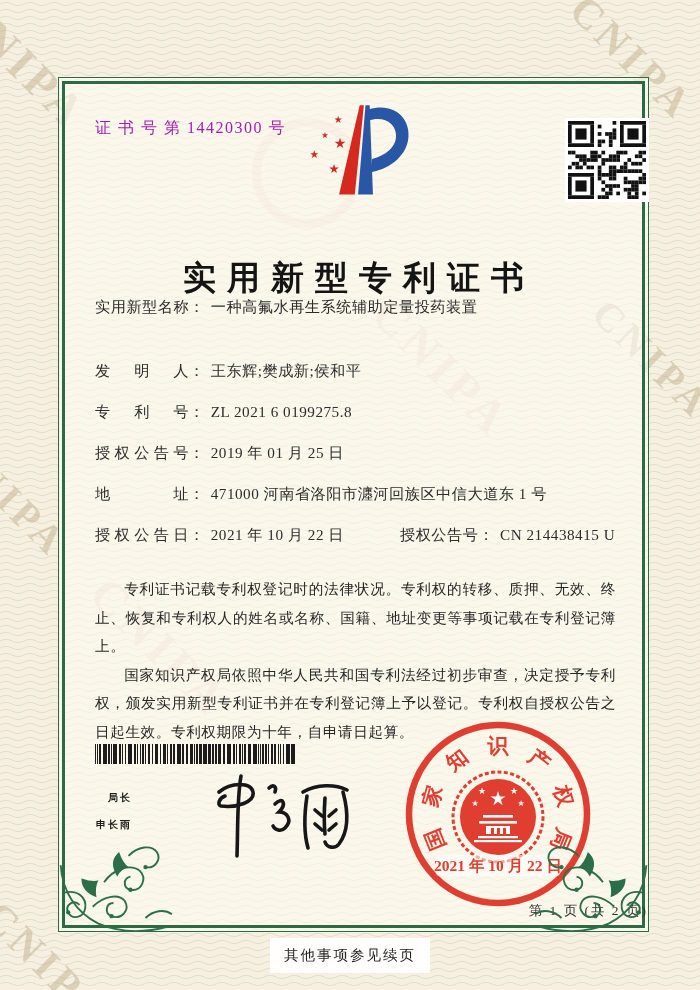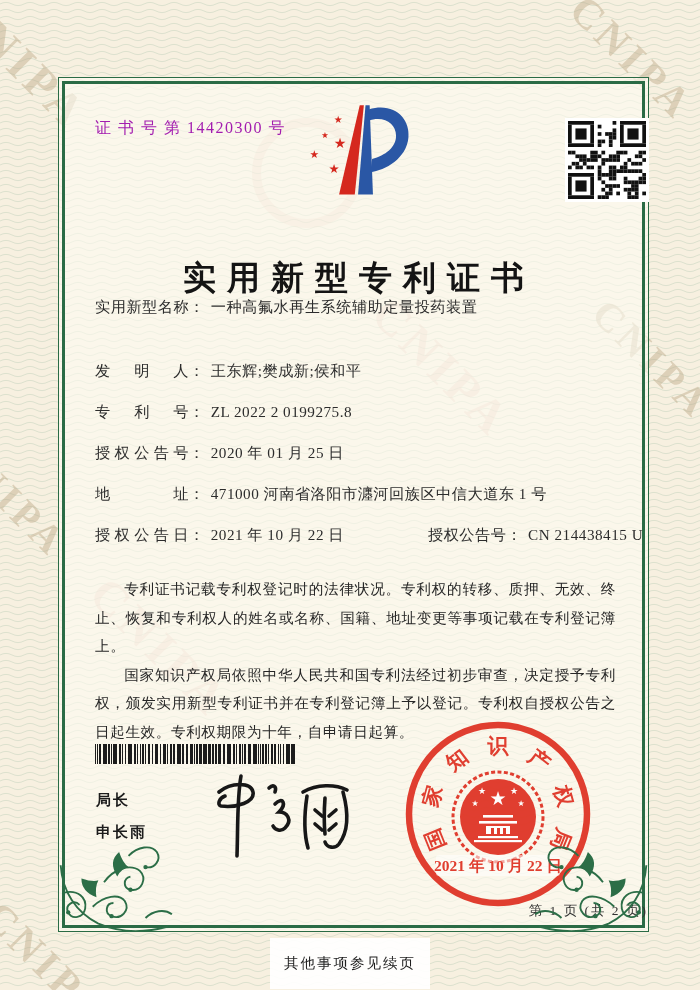--- a/index.html
+++ b/index.html
@@ -42,36 +42,36 @@
   .qr{position:absolute;left:506px;top:40px;background:#fff;padding:3px;}
   .title{
     position:absolute;left:0;top:134px;width:100%;text-align:center;
     font-size:33px;font-weight:700;letter-spacing:11px;color:#141414;text-indent:11px;margin-top:44px;
   }
   .fields{position:absolute;left:36px;top:219px;right:26px;font-size:15.2px;color:#2c2c2c;}
   .frow{margin-bottom:20px;height:21px;white-space:nowrap;letter-spacing:.5px;}
   .frow.first{margin-bottom:43px;}
   .flabel{display:inline-block;width:94px;text-align:justify;text-align-last:justify;vertical-align:bottom;}
   .fcolon{margin-right:6px;}
-  .pair2{margin-left:84px;}
+  .pair2{margin-left:56px;}
   .body-text{
     position:absolute;left:36px;right:32px;top:497px;
     font-size:14.6px;line-height:28.5px;letter-spacing:.6px;color:#262626;text-align:justify;
   }
   .body-text p{margin:0;text-indent:2em;}
   .barcode{position:absolute;left:36px;top:666px;}
   .officer{position:absolute;left:37px;top:713px;font-family:"Liberation Sans","DejaVu Sans",sans-serif;
-    font-weight:600;font-size:15px;color:#1c1c1c;letter-spacing:2px;}
+    font-weight:600;font-size:10px;color:#1c1c1c;letter-spacing:2px;text-align:right;}
   .officer div{margin-bottom:13px;}
   .signature{position:absolute;left:148px;top:692px;}
   .seal{position:absolute;left:344px;top:641px;opacity:.95;}
   .page-num{position:absolute;left:0;bottom:11px;width:100%;text-align:right;font-size:13.5px;letter-spacing:2px;color:#333;}
   .cont-note{
     position:absolute;left:50%;top:938px;transform:translateX(-50%);
-    background:rgba(255,255,255,.92);padding:16px 14px;font-size:14.5px;letter-spacing:2px;color:#1e1e1e;white-space:nowrap;
+    background:rgba(255,255,255,.92);padding:8px 14px;font-size:14.5px;letter-spacing:2px;color:#1e1e1e;white-space:nowrap;
   }
   .corner{position:absolute;pointer-events:none;}
   .corner-bl{left:-4px;bottom:-4px;}
   .corner-br{right:-4px;bottom:-4px;transform:scaleX(-1);}
 </style>
 </head>
 <body>
 
 <svg id="waves" width="700" height="990">
     <path d="M0 4 q6 -3.2 12 0 q6 3.2 12 0 q6 -3.2 12 0 q6 3.2 12 0 q6 -3.2 12 0 q6 3.2 12 0 q6 -3.2 12 0 q6 3.2 12 0 q6 -3.2 12 0 q6 3.2 12 0 q6 -3.2 12 0 q6 3.2 12 0 q6 -3.2 12 0 q6 3.2 12 0 q6 -3.2 12 0 q6 3.2 12 0 q6 -3.2 12 0 q6 3.2 12 0 q6 -3.2 12 0 q6 3.2 12 0 q6 -3.2 12 0 q6 3.2 12 0 q6 -3.2 12 0 q6 3.2 12 0 q6 -3.2 12 0 q6 3.2 12 0 q6 -3.2 12 0 q6 3.2 12 0 q6 -3.2 12 0 q6 3.2 12 0 q6 -3.2 12 0 q6 3.2 12 0 q6 -3.2 12 0 q6 3.2 12 0 q6 -3.2 12 0 q6 3.2 12 0 q6 -3.2 12 0 q6 3.2 12 0 q6 -3.2 12 0 q6 3.2 12 0 q6 -3.2 12 0 q6 3.2 12 0 q6 -3.2 12 0 q6 3.2 12 0 q6 -3.2 12 0 q6 3.2 12 0 q6 -3.2 12 0 q6 3.2 12 0 q6 -3.2 12 0 q6 3.2 12 0 q6 -3.2 12 0 q6 3.2 12 0 q6 -3.2 12 0 q6 3.2 12 0 q6 -3.2 12 0 q6 3.2 12 0 q6 -3.2 12 0 q6 3.2 12 0 q6 -3.2 12 0 q6 3.2 12 0" fill="none" stroke="#6fa084" stroke-width="0.7"></path>
@@ -382,24 +382,24 @@
   <div class="title">实用新型专利证书</div>
 
   <div class="fields">
     <div class="frow first">
       <span class="flabel">实用新型名称</span><span class="fcolon">：</span><span class="fvalue">一种高氟水再生系统辅助定量投药装置</span>
     </div>
     <div class="frow">
       <span class="flabel">发明人</span><span class="fcolon">：</span><span class="fvalue">王东辉;樊成新;侯和平</span>
     </div>
     <div class="frow">
-      <span class="flabel">专利号</span><span class="fcolon">：</span><span class="fvalue">ZL 2022 2 0199275.8</span>
+      <span class="flabel">专利号</span><span class="fcolon">：</span><span class="fvalue">ZL 2021 6 0199275.8</span>
     </div>
     <div class="frow">
-      <span class="flabel">授权公告号</span><span class="fcolon">：</span><span class="fvalue">2020 年 01 月 25 日</span>
+      <span class="flabel">授权公告号</span><span class="fcolon">：</span><span class="fvalue">2019 年 01 月 25 日</span>
     </div>
     <div class="frow">
       <span class="flabel">地址</span><span class="fcolon">：</span><span class="fvalue">471000 河南省洛阳市瀍河回族区中信大道东 1 号</span>
     </div>
     <div class="frow">
       <span class="flabel">授权公告日</span><span class="fcolon">：</span><span class="fvalue">2021 年 10 月 22 日</span><span class="pair2"><span>授权公告号</span><span class="fcolon">：</span><span>CN 214438415 U</span></span>
     </div>
   </div>
 
   <div class="body-text">

